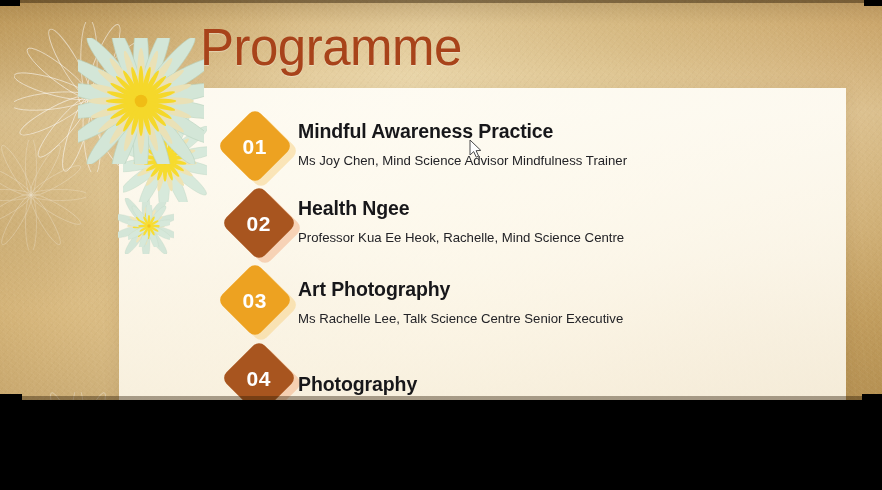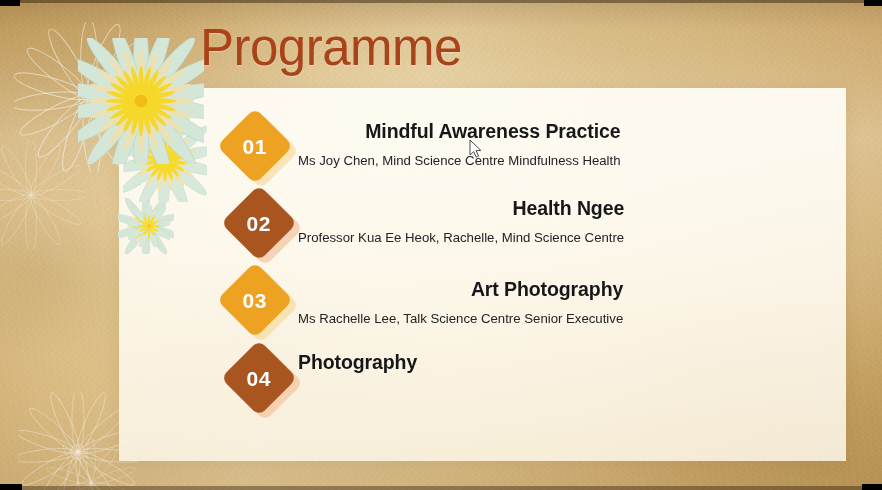--- a/index.html
+++ b/index.html
@@ -10,21 +10,21 @@
   body {
     width: 882px;
     height: 490px;
     overflow: hidden;
     font-family: "Liberation Sans", sans-serif;
   }
 
   #slide {
     position: relative;
     width: 882px;
-    height: 490px;
+    height: 400px;
     overflow: hidden;
     background:
       
       linear-gradient(to bottom,
         rgba(120, 85, 35, 0.30) 0%,
         rgba(150, 110, 50, 0.10) 6%,
         rgba(255, 250, 225, 0.28) 28%,
         rgba(255, 248, 215, 0.16) 52%,
         rgba(190, 150, 80, 0.12) 80%,
         rgba(150, 112, 52, 0.26) 100%),
@@ -149,21 +149,20 @@
     position: absolute;
     left: 298px;
   }
   .item-title {
     font-size: 19.5px;
     font-weight: 700;
     color: #17171a;
     line-height: 1.15;
     letter-spacing: -0.1px;
     white-space: nowrap;
-    text-align: right;
   }
   .item-sub {
     margin-top: 11px;
     font-size: 13.2px;
     font-weight: 400;
     color: #232327;
     line-height: 1.2;
     white-space: nowrap;
   }
 
@@ -488,21 +487,21 @@
 
     <div class="item">
       <div class="badge-wrap" style="left:218px; top:110px;">
         <div class="badge-shadow" style="background:#f7d38a;"></div>
         <div class="badge" style="background:#eda221;">
           <span class="num">01</span>
         </div>
       </div>
       <div class="texts" style="top:120px;">
         <div class="item-title">Mindful Awareness Practice</div>
-        <div class="item-sub">Ms Joy Chen, Mind Science Centre Mindfulness Health</div>
+        <div class="item-sub">Ms Joy Chen, Mind Science Advisor Mindfulness Trainer</div>
       </div>
     </div>
 
     <div class="item">
       <div class="badge-wrap" style="left:222px; top:187px;">
         <div class="badge-shadow" style="background:#f3b58a;"></div>
         <div class="badge" style="background:#a8551f;">
           <span class="num">02</span>
         </div>
       </div>
@@ -525,21 +524,21 @@
       </div>
     </div>
 
     <div class="item">
       <div class="badge-wrap" style="left:222px; top:342px;">
         <div class="badge-shadow" style="background:#f3b58a;"></div>
         <div class="badge" style="background:#a8551f;">
           <span class="num">04</span>
         </div>
       </div>
-      <div class="texts" style="top:351px;">
+      <div class="texts" style="top:373px;">
         <div class="item-title">Photography</div>
       </div>
     </div>
 
   </div>
 
   <svg id="cursor" viewBox="0 0 14 20">
     <polygon points="1,1 1,16 4.7,12.6 7.3,18.2 9.6,17.1 7.1,11.7 11.8,11.4" fill="#ffffff" stroke="#4a4a4a" stroke-width="1"></polygon>
   </svg>
 

